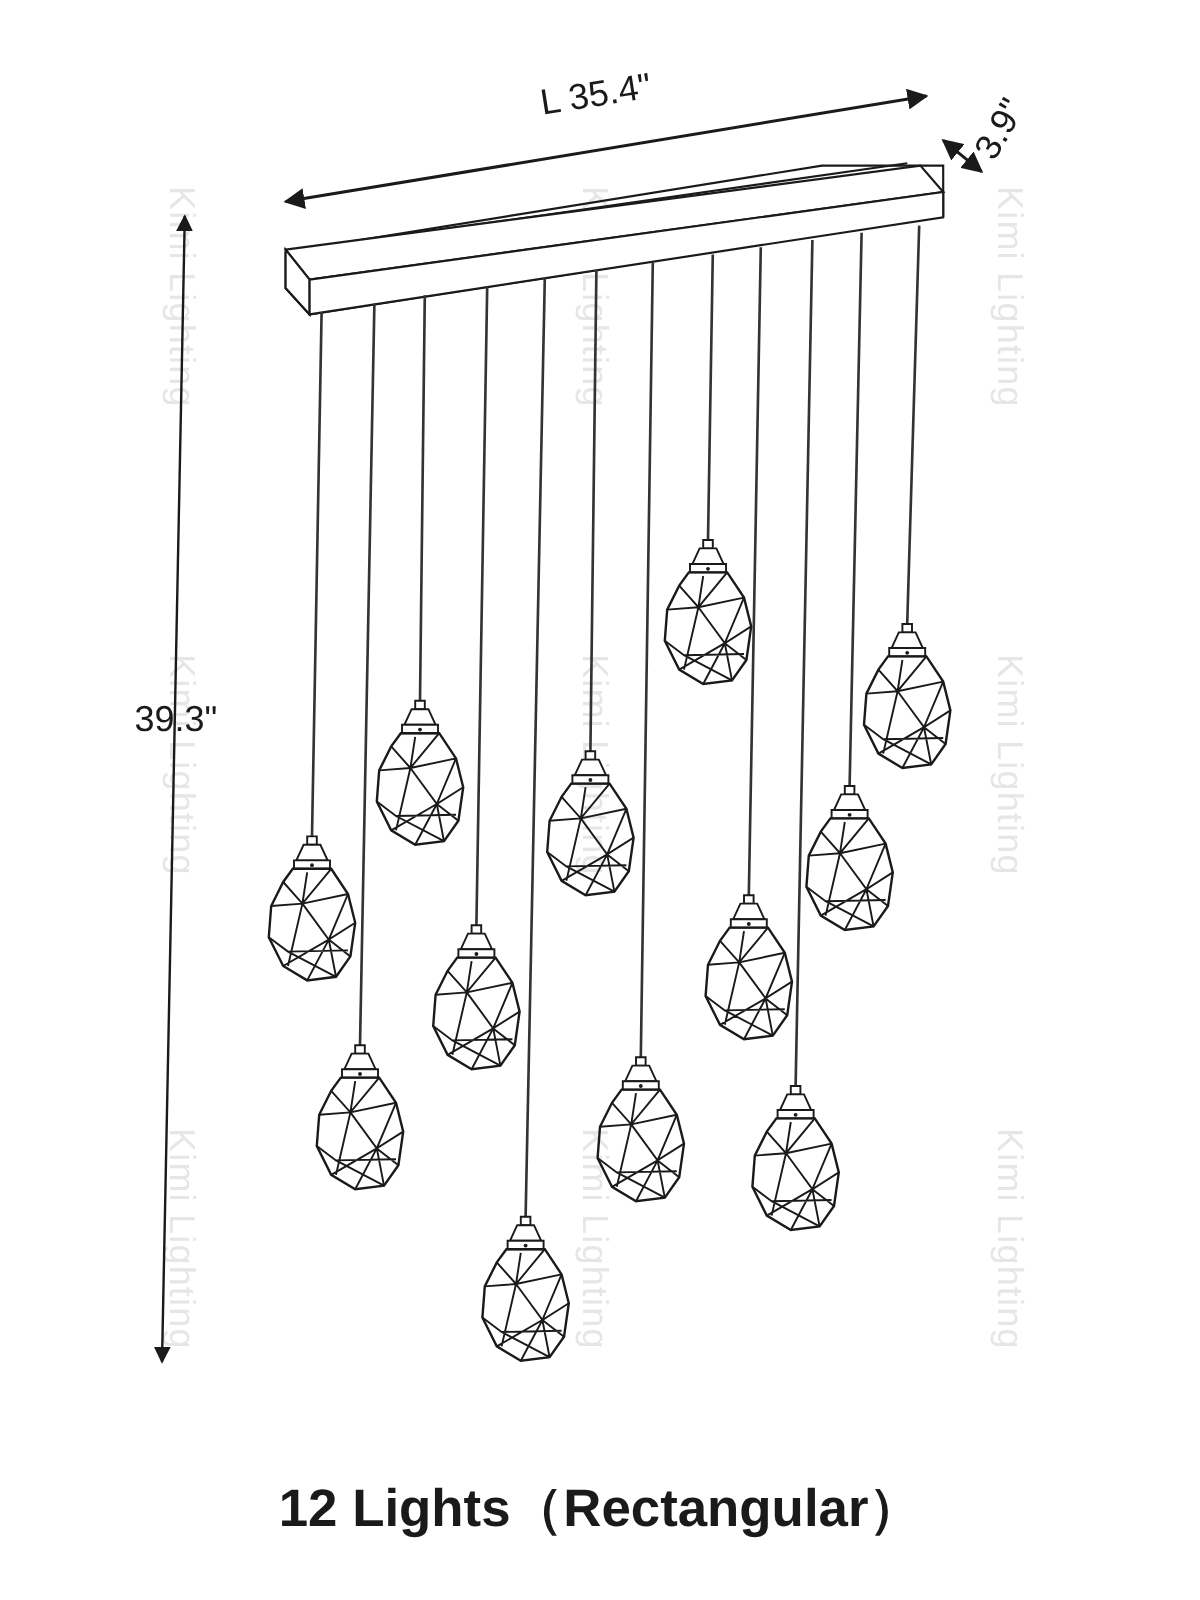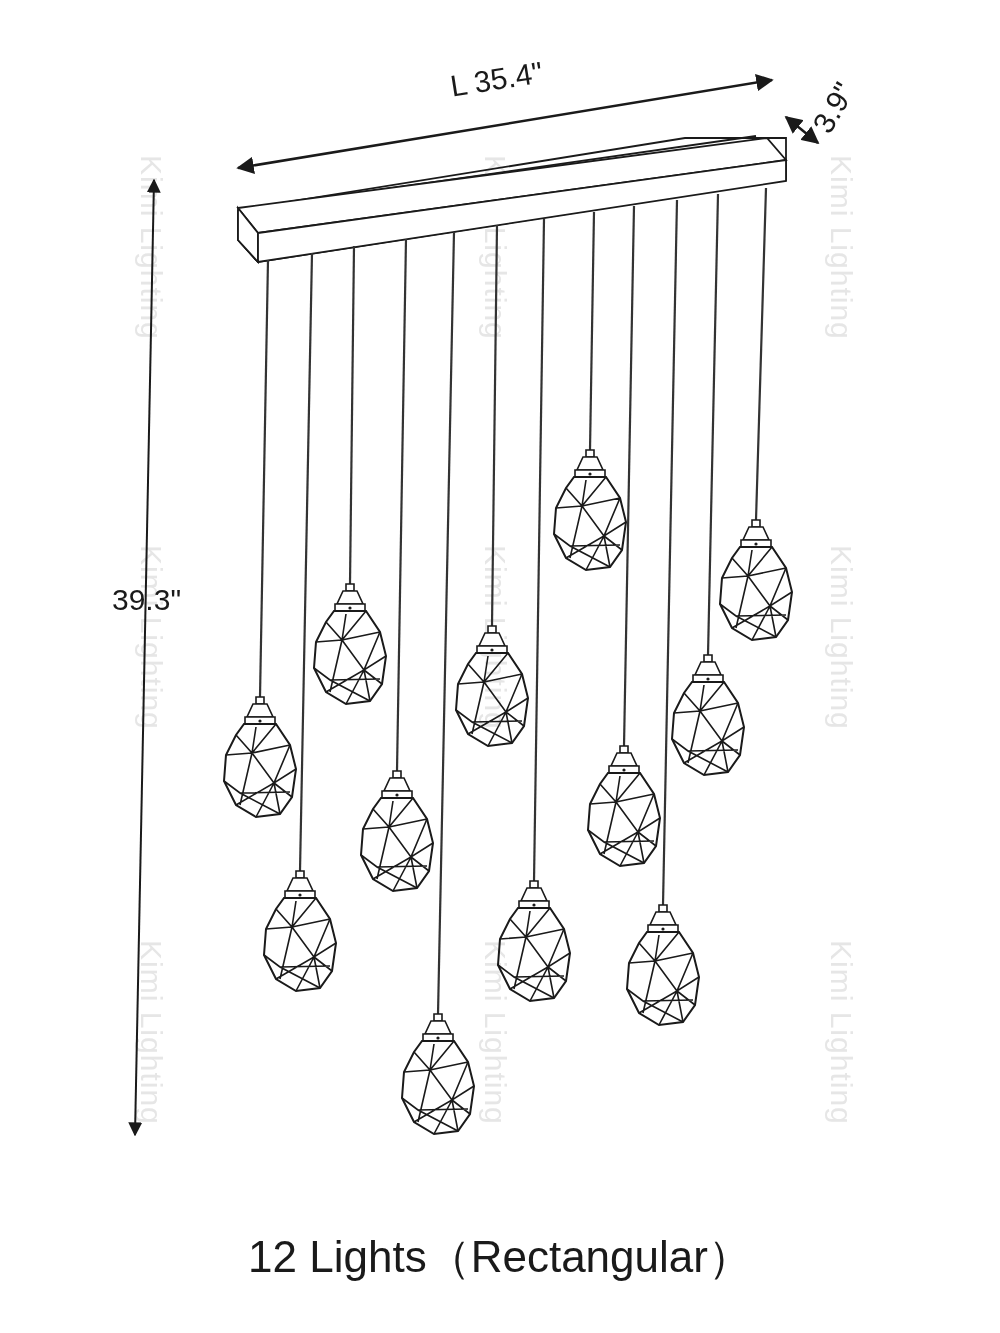--- a/index.html
+++ b/index.html
@@ -4,21 +4,21 @@
 <style>
   html, body { margin: 0; padding: 0; background: #ffffff; }
   body { width: 1000px; height: 1333px; position: relative; overflow: hidden;
          font-family: "Liberation Sans", sans-serif; color: #1a1a1a; }
   .canvas { position: absolute; left: 0; top: 0; width: 1000px; height: 1333px; }
   .watermark { position: absolute; font-size: 30px; color: #e6e6e6;
                transform-origin: left top; transform: rotate(90deg);
                white-space: nowrap; letter-spacing: 1px; }
   .dim-label { position: absolute; font-size: 30px; color: #1a1a1a; white-space: nowrap; }
   .caption { position: absolute; left: 0; width: 1000px; top: 1228px;
-             text-align: center; font-size: 44px; color: #1a1a1a; }
+             text-align: center; font-size: 44px; color: #1a1a1a; font-weight: bold; }
 </style>
 </head>
 <body>
 
 <div class="canvas">
 
   <div class="watermark" style="left:168px; top:155px;">Kimi Lighting</div>
   <div class="watermark" style="left:168px; top:545px;">Kimi Lighting</div>
   <div class="watermark" style="left:168px; top:940px;">Kimi Lighting</div>
   <div class="watermark" style="left:512px; top:155px;">Kimi Lighting</div>

